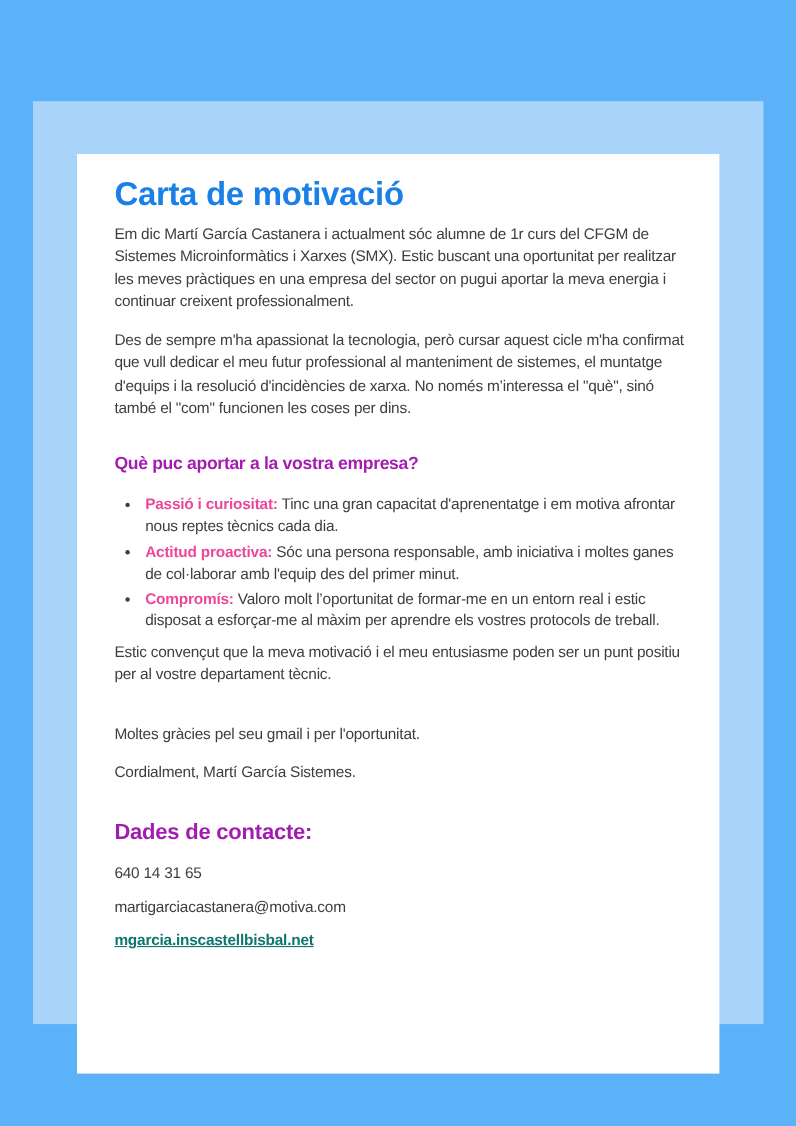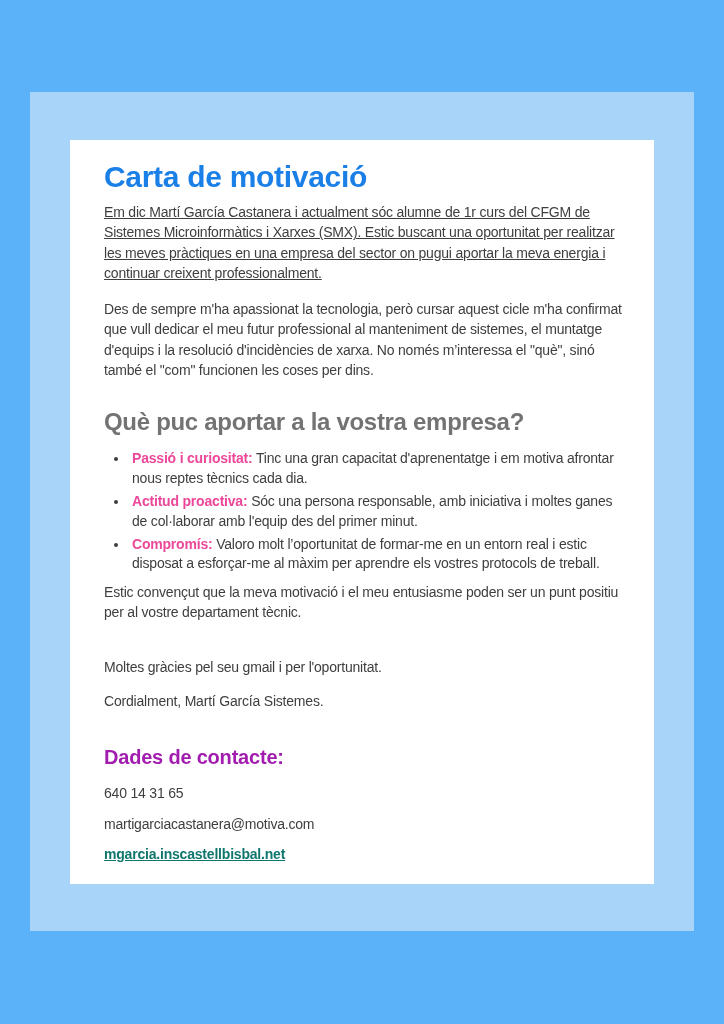--- a/index.html
+++ b/index.html
@@ -13,46 +13,46 @@
     width: 724px; height: 1024px;
     background: #5BB2F8;
     padding: 92px 30px 93px 30px;
   }
   .frame {
     width: 664px; height: 839px;
     background: #A9D4FA;
     padding: 48px 40px 47px 40px;
   }
   .card {
-    width: 584px; height: 744px;
+    width: 584px; height: 836px;
     background: #FFFFFF;
     padding: 20px 24px 14px 34px;
     overflow: hidden;
   }
   h1 {
     font-size: 30px; line-height: 34px;
     color: #1A80E8; font-weight: 700;
     margin: 0; letter-spacing: -0.3px;
   }
   h2 {
-    font-size: 24px; line-height: 28px;
-    color: #737373; font-weight: 700;
+    font-size: 16px; line-height: 28px;
+    color: #a21caf; font-weight: 700;
     margin: 28px 0 0 0; letter-spacing: -0.3px;
   }
   h3 {
     font-size: 20px; line-height: 24px;
     color: #a21caf; font-weight: 700;
     margin: 34px 0 0 0; letter-spacing: -0.2px;
   }
   p {
     font-size: 14px; line-height: 20.3px;
     color: #3E3E3E; margin: 16px 0 0 0;
     letter-spacing: -0.2px;
   }
-  p.first-para { margin-top: 8px; text-decoration: underline; }
+  p.first-para { margin-top: 8px; }
   ul {
     margin: 13px 0 0 0; padding: 0 0 0 25px;
   }
   li {
     font-size: 14px; line-height: 19.8px;
     color: #3E3E3E; letter-spacing: -0.2px;
     margin: 0 0 3px 0; padding-left: 3px;
   }
   li strong, .lead { color: #ec4899; font-weight: 700; }
   p.closing-para { margin-top: 8px; }

